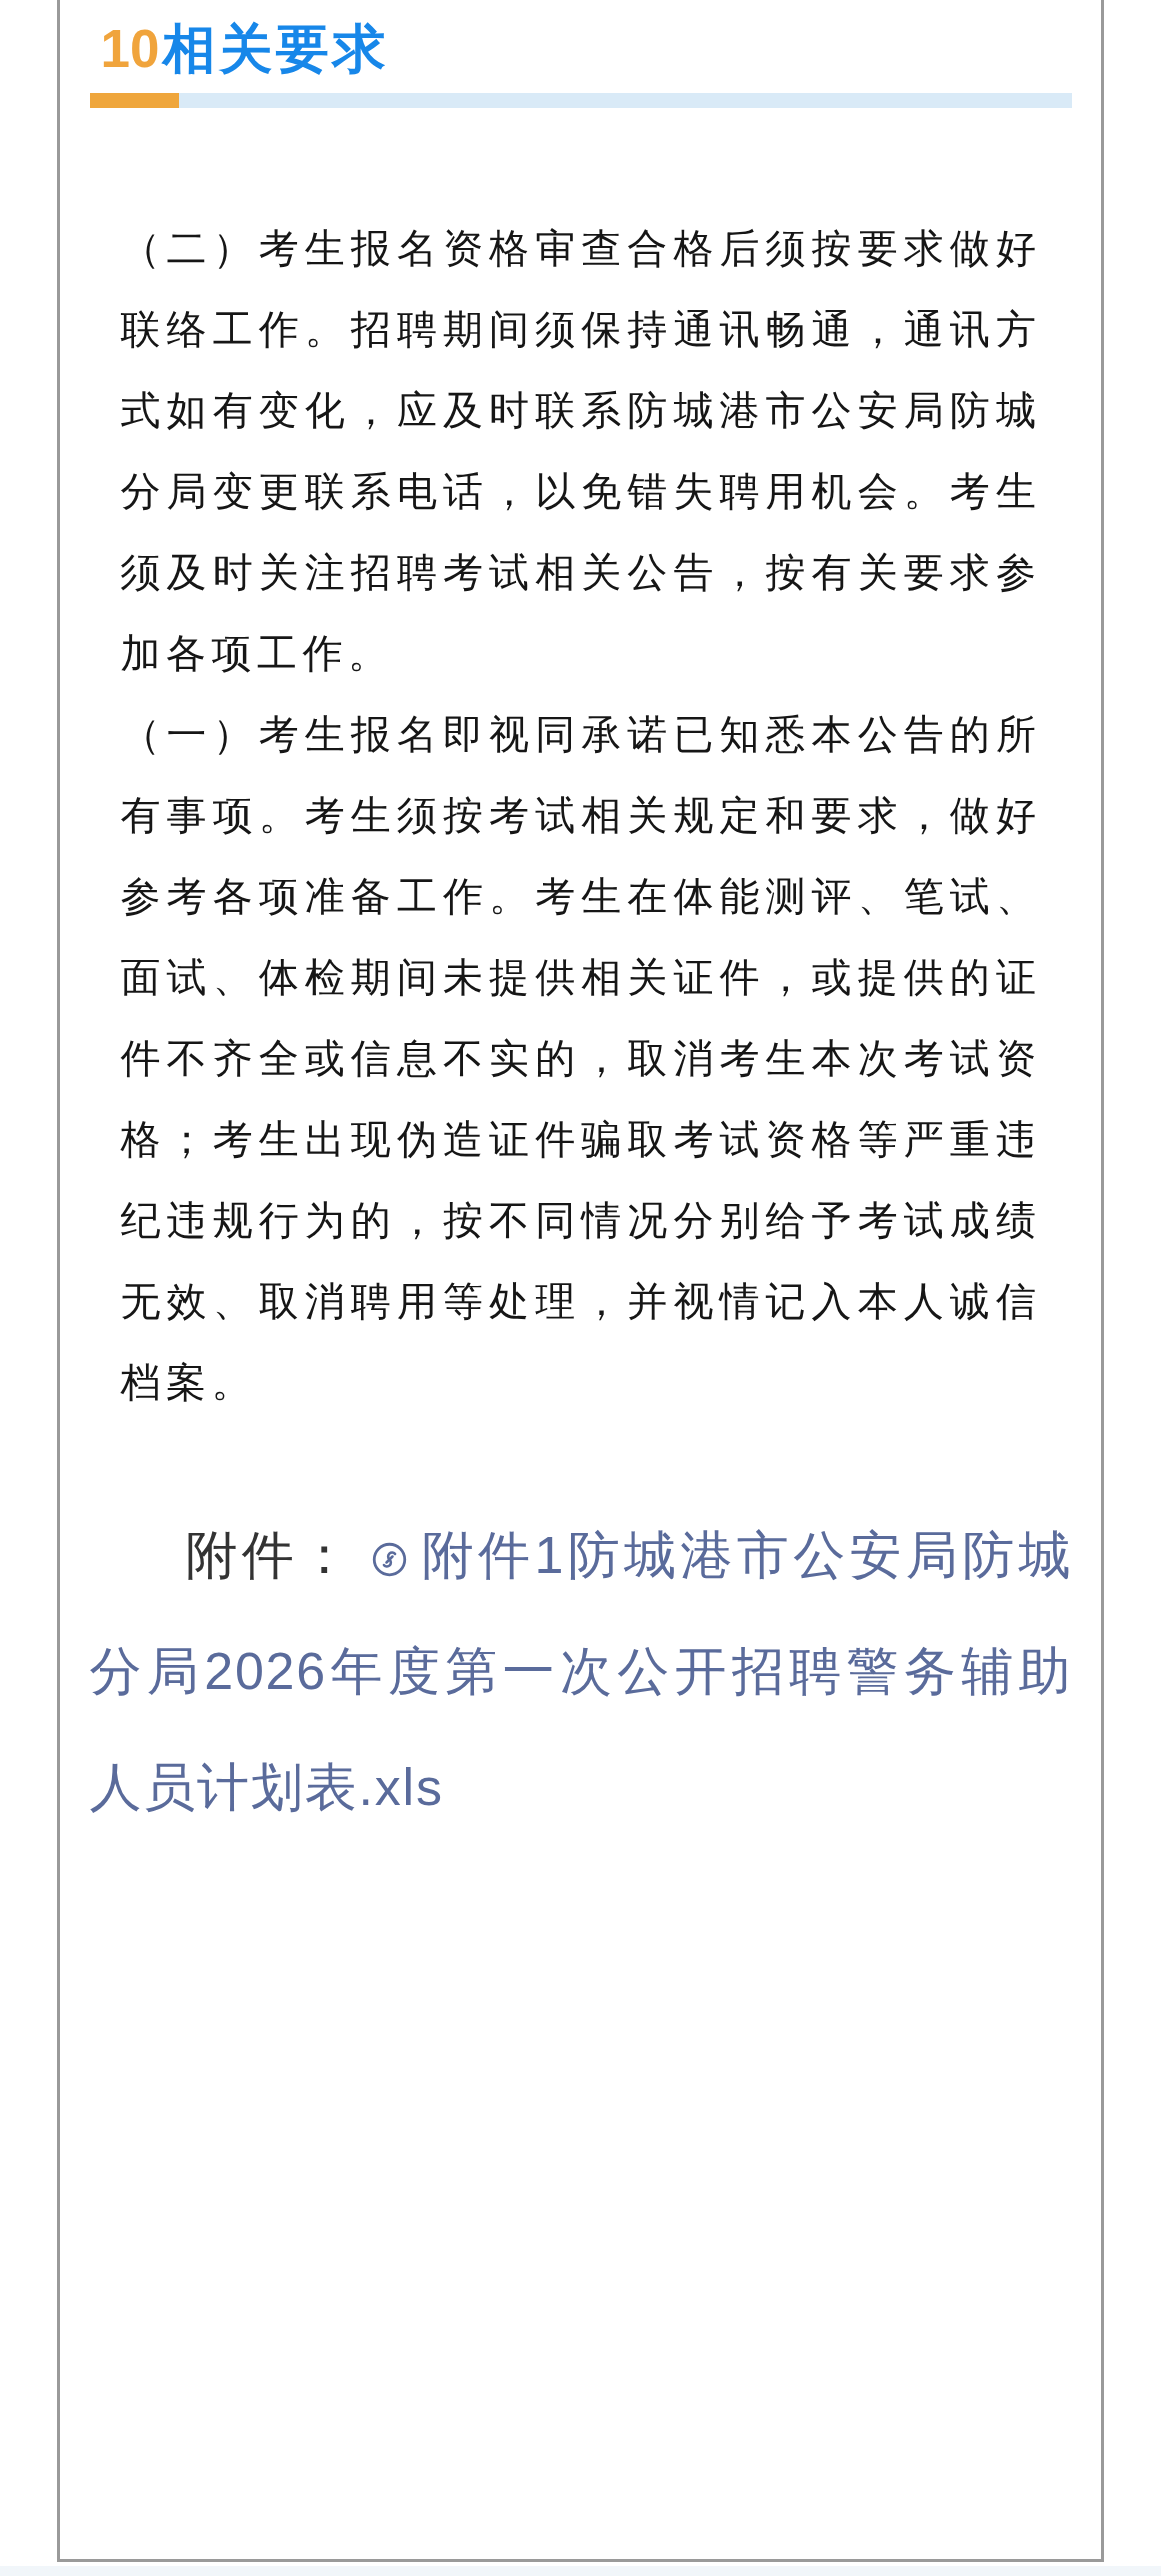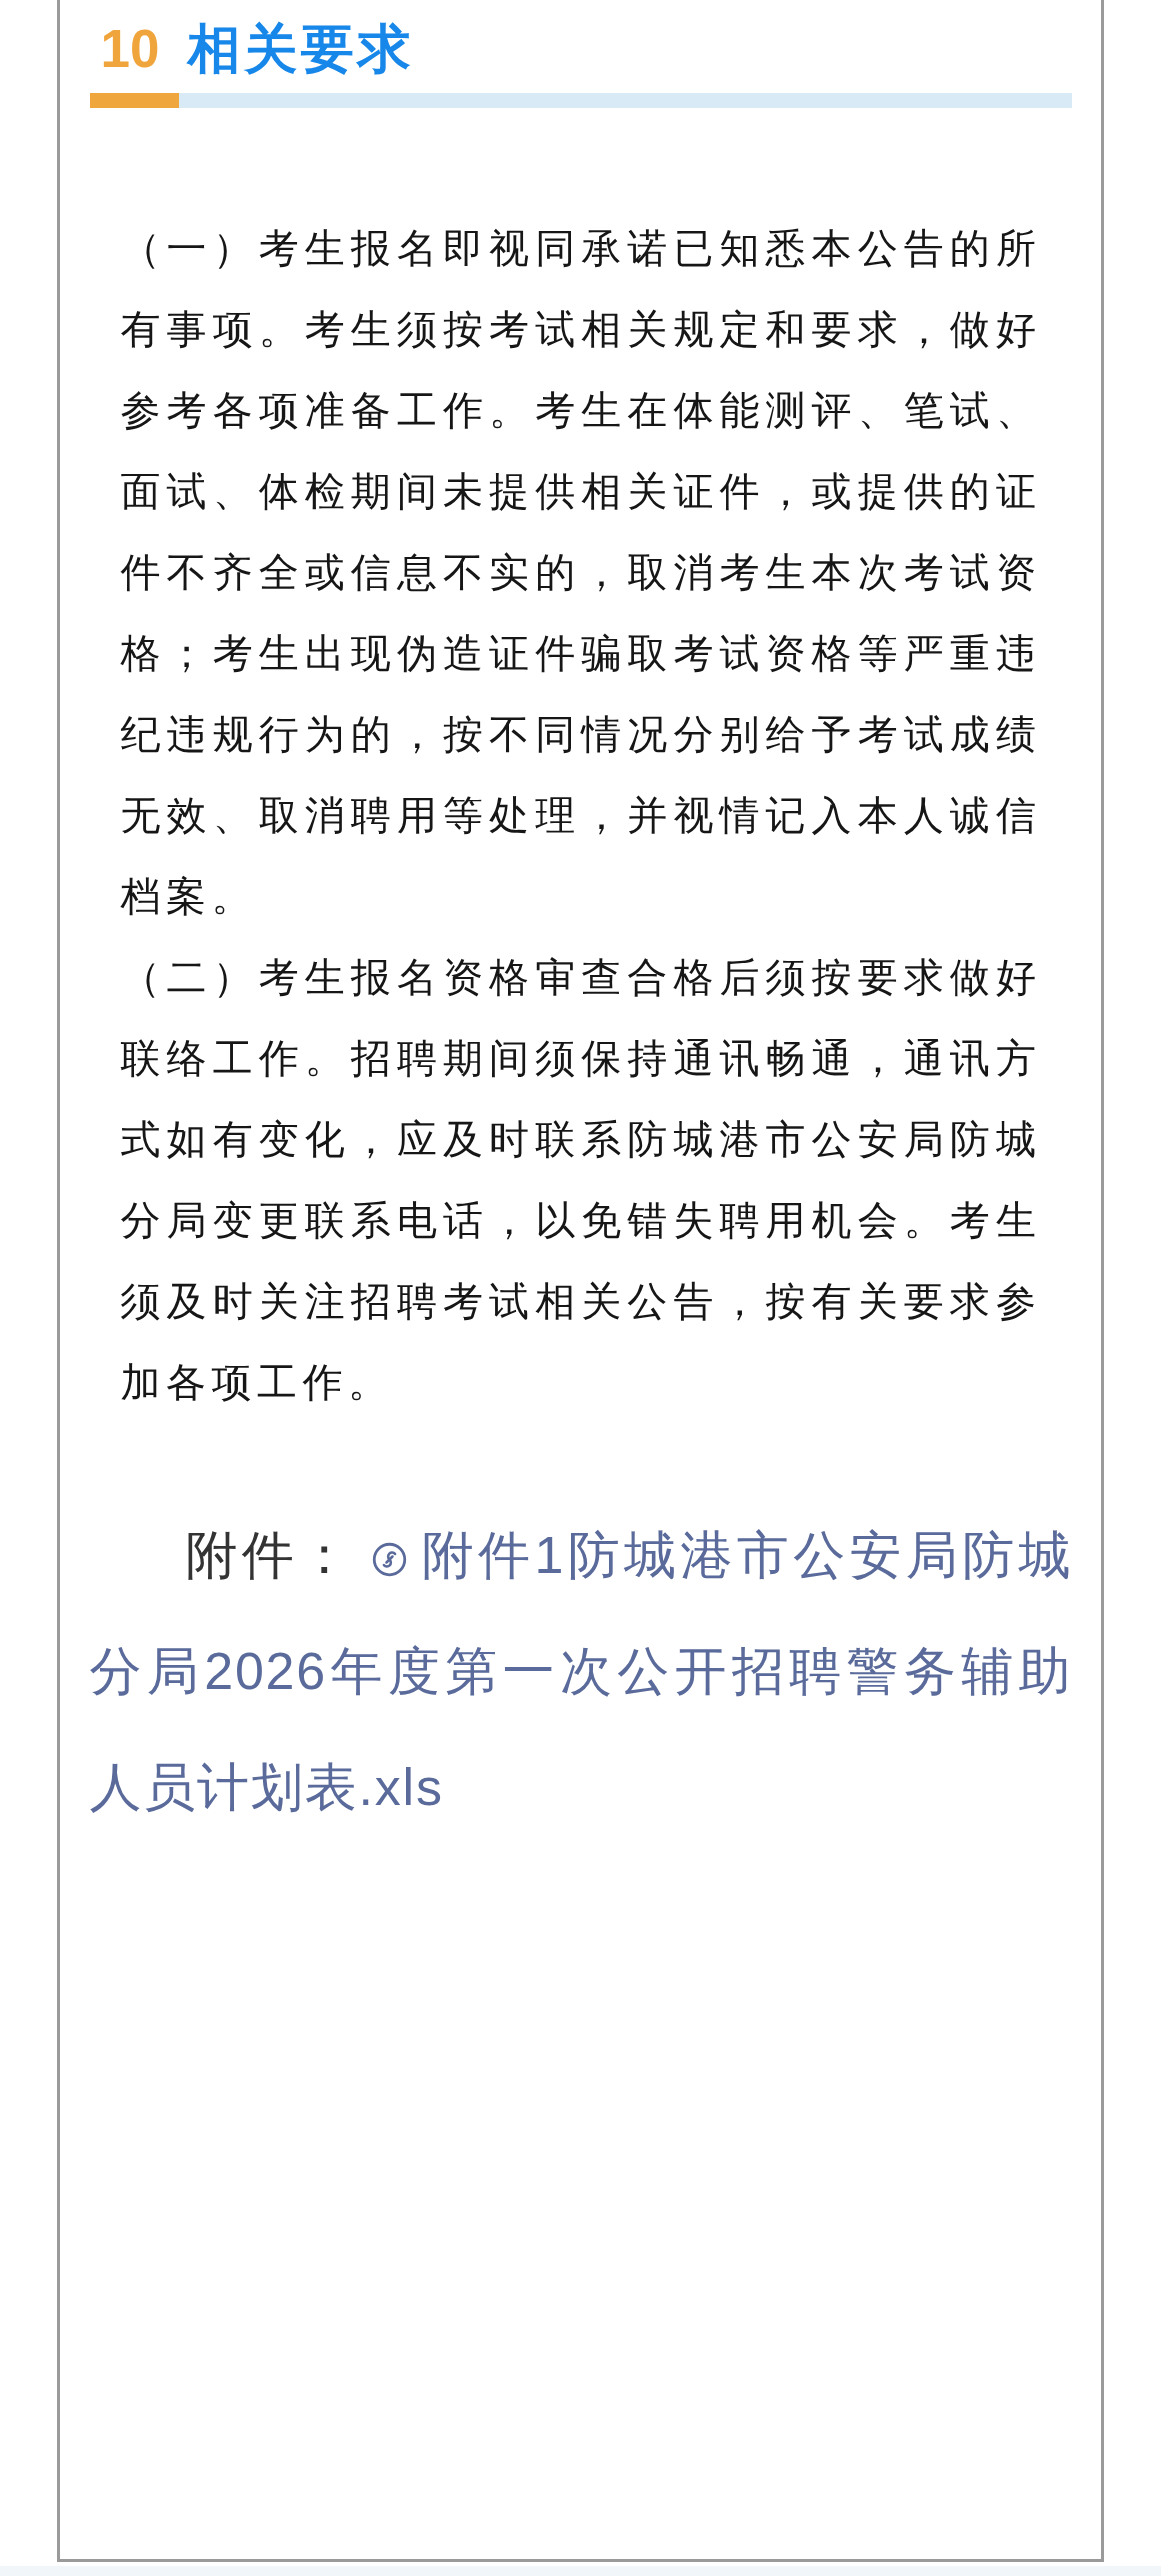--- a/index.html
+++ b/index.html
@@ -29,21 +29,21 @@
     box-sizing: border-box;
     width: 100%;
     height: 100%;
     padding: 29.5px 28.6px 0 29.5px;
   }
 
   
   .section-header {
     display: flex;
     align-items: baseline;
-    gap: 28px;
+    gap: 3px;
     padding-left: 11px;
     line-height: 1.1;
   }
   .section-number {
     color: #F0A43C;
     font-size: 53px;
     font-weight: 700;
   }
   .section-title {
     color: #1787E9;
@@ -139,22 +139,22 @@
         <span class="section-number">10</span>
         <span class="section-title">相关要求</span>
       </div>
 
       <div class="accent-bar">
         <div class="bar-orange"></div>
         <div class="bar-blue"></div>
       </div>
 
       <div class="body-text">
+        <p>（二）考生报名资格审查合格后须按要求做好联络工作。招聘期间须保持通讯畅通，通讯方式如有变化，应及时联系防城港市公安局防城分局变更联系电话，以免错失聘用机会。考生须及时关注招聘考试相关公告，按有关要求参加各项工作。</p>
         <p>（一）考生报名即视同承诺已知悉本公告的所有事项。考生须按考试相关规定和要求，做好参考各项准备工作。考生在体能测评、笔试、面试、体检期间未提供相关证件，或提供的证件不齐全或信息不实的，取消考生本次考试资格；考生出现伪造证件骗取考试资格等严重违纪违规行为的，按不同情况分别给予考试成绩无效、取消聘用等处理，并视情记入本人诚信档案。</p>
-        <p>（二）考生报名资格审查合格后须按要求做好联络工作。招聘期间须保持通讯畅通，通讯方式如有变化，应及时联系防城港市公安局防城分局变更联系电话，以免错失聘用机会。考生须及时关注招聘考试相关公告，按有关要求参加各项工作。</p>
       </div>
 
       <div class="attachments">
         <p><span class="attach-label">附件：</span><a class="attach-link"><span class="link-icon"><svg viewBox="0 0 32 32" aria-hidden="true">
                   <circle cx="16" cy="16" r="13.2" fill="none" stroke="#5A6B9B" stroke-width="2.4"></circle>
                   <path d="M20.8 11.2 a3.4 3.4 0 1 0 -4.9 4.7 M11.2 20.8 a3.4 3.4 0 1 0 4.9 -4.7 M13.4 18.6 L18.6 13.4" fill="none" stroke="#5A6B9B" stroke-width="2.2" stroke-linecap="round"></path>
                 </svg></span><span>附件1防城港市公安局防城分局2026年度第一次公开招聘警务辅助人员计划表.xls</span></a></p>
 
       </div>
 

